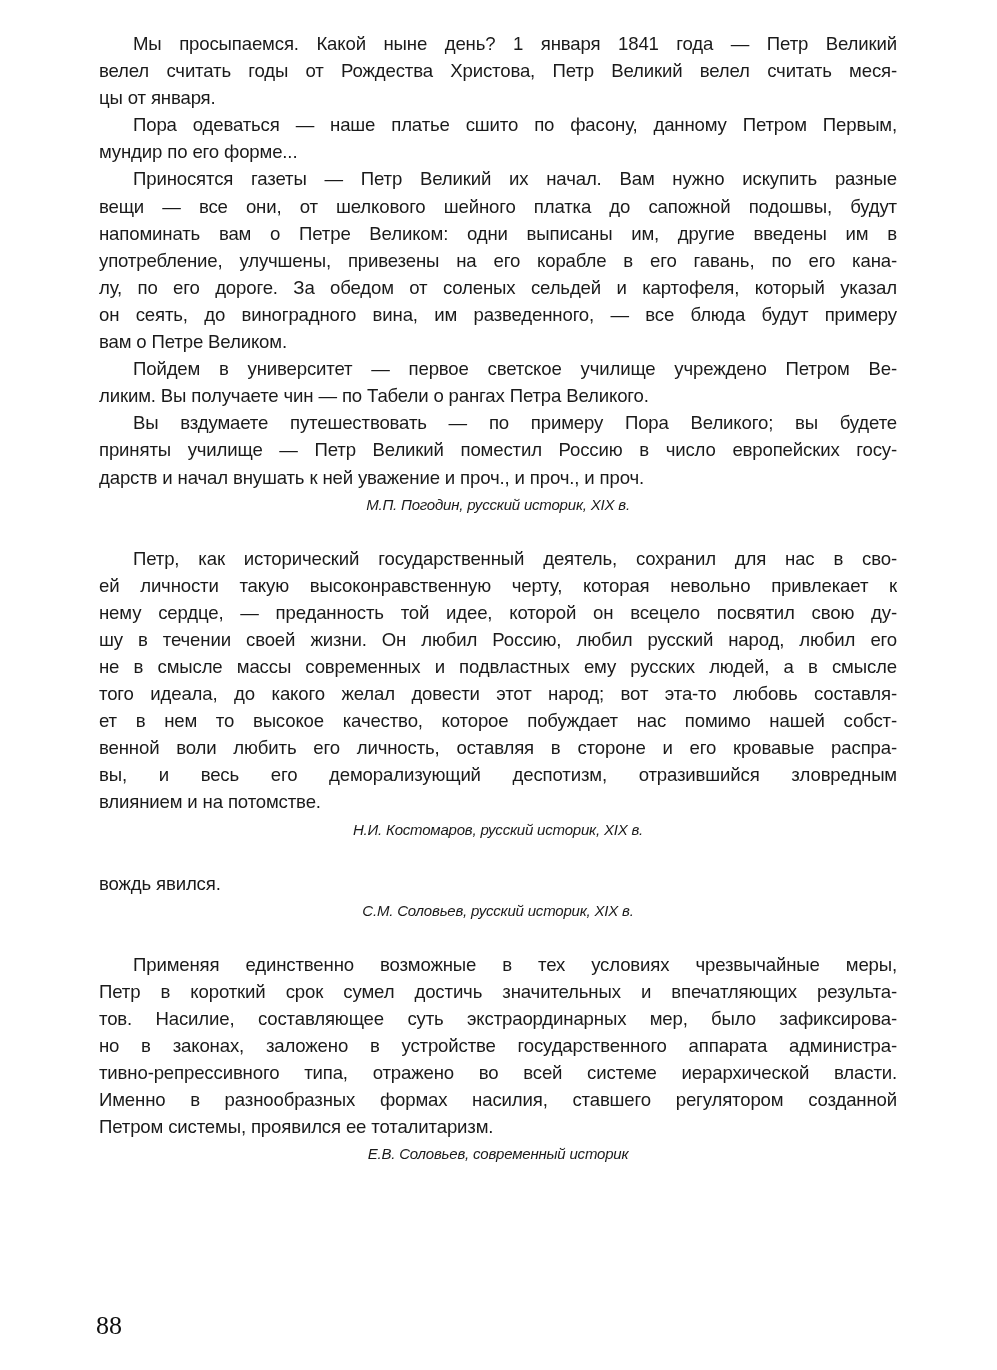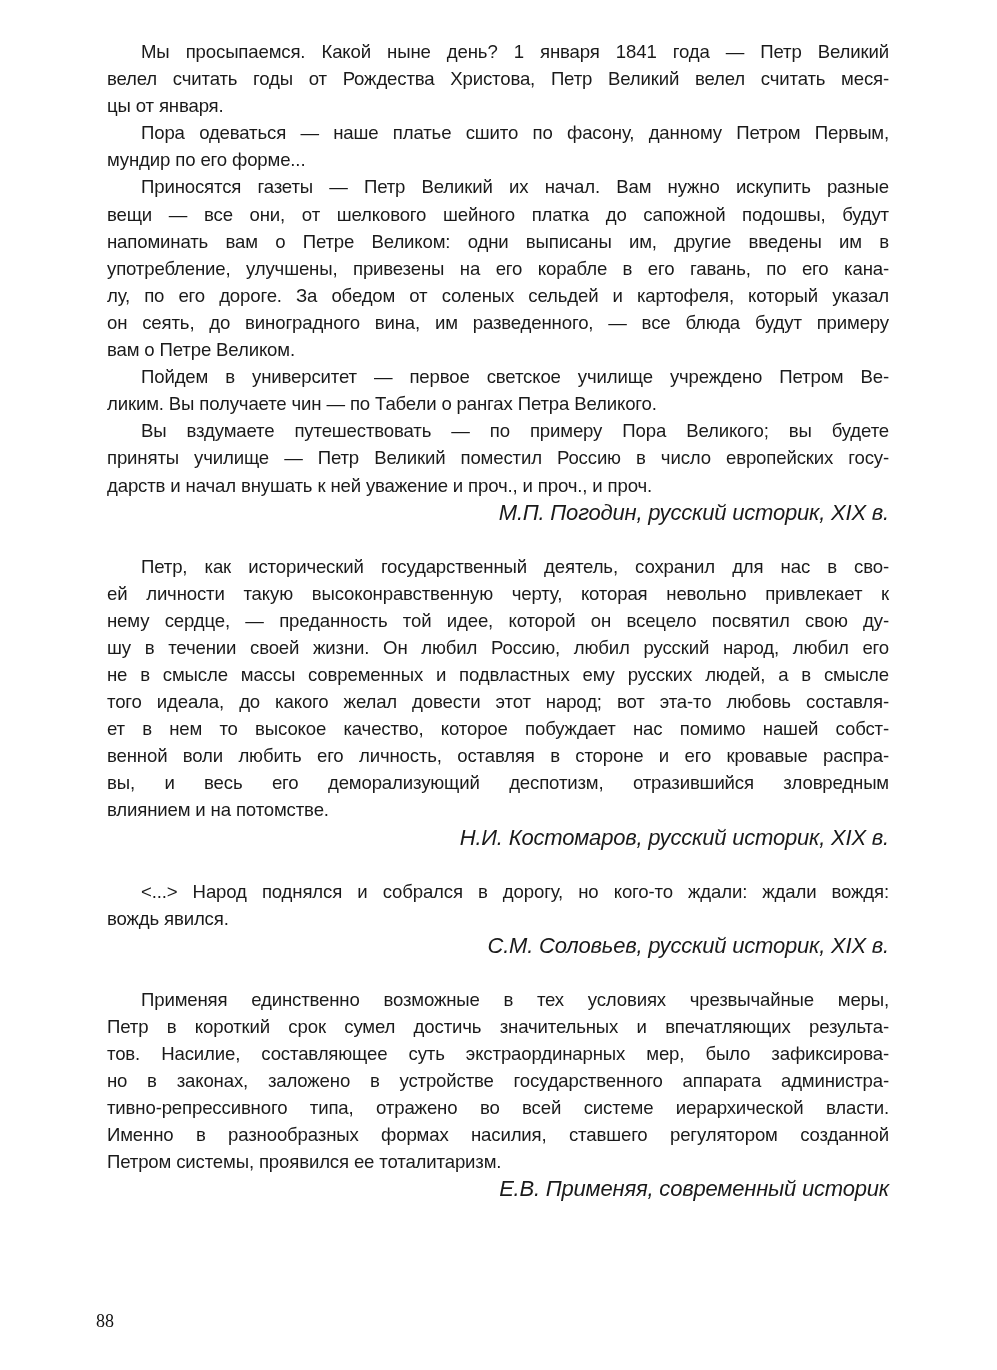--- a/index.html
+++ b/index.html
@@ -31,37 +31,37 @@
     letter-spacing: -0.15px;
   }
   .line.last {
     text-align-last: left;
   }
   .line.indent {
     padding-left: 34px;
   }
   .attribution {
     font-style: italic;
-    font-size: 22px;
+    font-size: 15px;
     line-height: 27px;
     height: 27px;
-    text-align: right;
+    text-align: center;
     white-space: nowrap;
     letter-spacing: -0.2px;
   }
-  .quote { margin: 8px; }
+  .quote { margin: 0; }
   .q1 { margin-bottom: 27px; }
   .q2 { margin-bottom: 27px; }
   .q3 { margin-bottom: 27px; }
   .page-number {
     position: absolute;
     left: 96px;
     top: 1311px;
     font-family: "Liberation Serif", serif;
-    font-size: 18px;
+    font-size: 26px;
     color: #111;
   }
 </style>
 </head>
 <body>
 
 <div class="page">
 
   <div class="quote q1">
     <div>
@@ -105,34 +105,33 @@
       <div class="line">ет в нем то высокое качество, которое побуждает нас помимо нашей собст-</div>
       <div class="line">венной воли любить его личность, оставляя в стороне и его кровавые распра-</div>
       <div class="line">вы, и весь его деморализующий деспотизм, отразившийся зловредным</div>
       <div class="line last">влиянием и на потомстве.</div>
     </div>
     <div class="attribution">Н.И. Костомаров, русский историк, XIX в.</div>
   </div>
 
   <div class="quote q3">
     <div>
-      <div class="line indent">&lt;...&gt; Народ поднялся и собрался в дорогу, но кого-то ждали: ждали вождя:</div>
       <div class="line last">вождь явился.</div>
     </div>
     <div class="attribution">С.М. Соловьев, русский историк, XIX в.</div>
   </div>
 
   <div class="quote">
     <div>
       <div class="line indent">Применяя единственно возможные в тех условиях чрезвычайные меры,</div>
       <div class="line">Петр в короткий срок сумел достичь значительных и впечатляющих результа-</div>
       <div class="line">тов. Насилие, составляющее суть экстраординарных мер, было зафиксирова-</div>
       <div class="line">но в законах, заложено в устройстве государственного аппарата администра-</div>
       <div class="line">тивно-репрессивного типа, отражено во всей системе иерархической власти.</div>
       <div class="line">Именно в разнообразных формах насилия, ставшего регулятором созданной</div>
       <div class="line last">Петром системы, проявился ее тоталитаризм.</div>
     </div>
-    <div class="attribution">Е.В. Применяя, современный историк</div>
+    <div class="attribution">Е.В. Соловьев, современный историк</div>
   </div>
 
 </div>
 
 <div class="page-number">88</div>
 
 </body></html>

